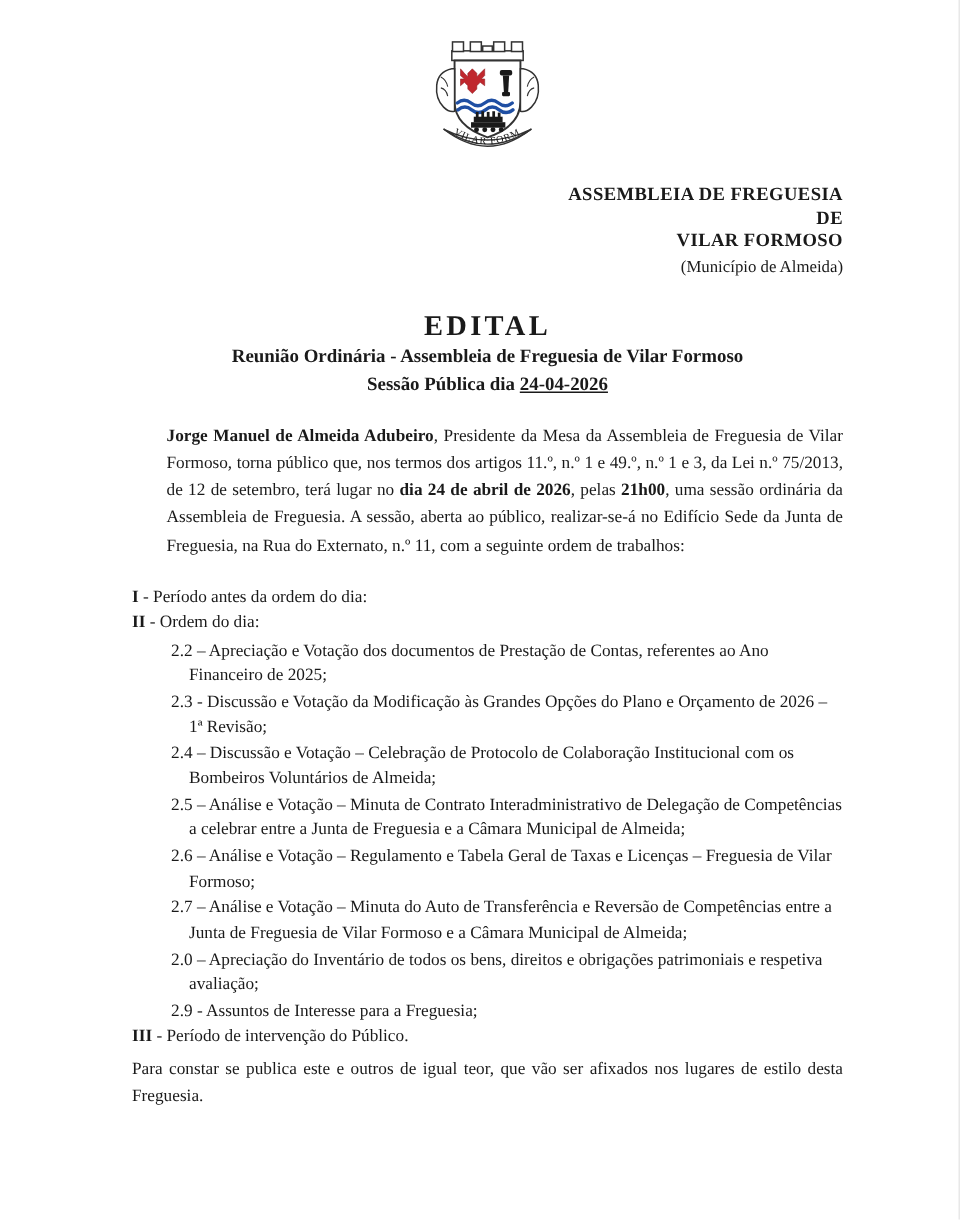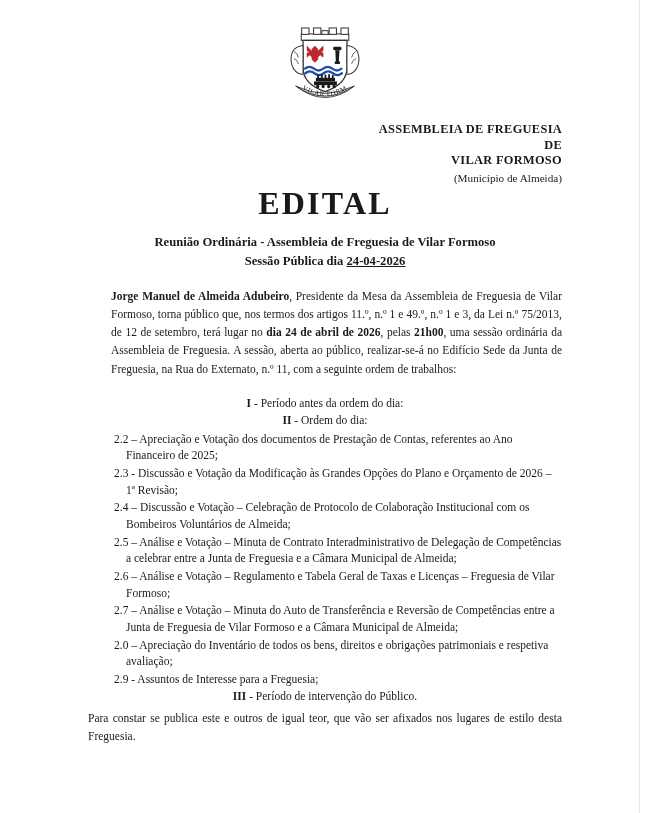--- a/index.html
+++ b/index.html
@@ -56,29 +56,30 @@
   }
   .org-header .municipio {
     font-weight: normal;
     font-size: 11.2px;
     margin-top: 2px;
   }
 
   
   .edital {
     text-align: center;
-    font-size: 32px;
+    font-size: 19px;
     font-weight: bold;
     letter-spacing: 2.2px;
+    margin-top: 22px;
   }
   .subtitle-1 {
     text-align: center;
     font-size: 12.6px;
     font-weight: bold;
-    margin-top: 13px;
+    margin-top: 1px;
   }
   .subtitle-2 {
     text-align: center;
     font-size: 12.6px;
     font-weight: bold;
     margin-top: 4px;
   }
   .u { text-decoration: underline; }
 
   
@@ -93,21 +94,20 @@
 
   
   .agenda {
     margin-top: 17px;
     font-size: 11.5px;
     line-height: 1.5;
   }
   .agenda-top {
     font-size: 11.5px;
     line-height: 1.52;
-    text-align: center;
   }
   .agenda-top .num { font-weight: bold; }
   .sub-list {
     margin: 0;
     padding: 0;
     list-style: none;
   }
   .sub-item {
     padding-left: 38px;
     text-indent: -12px;

